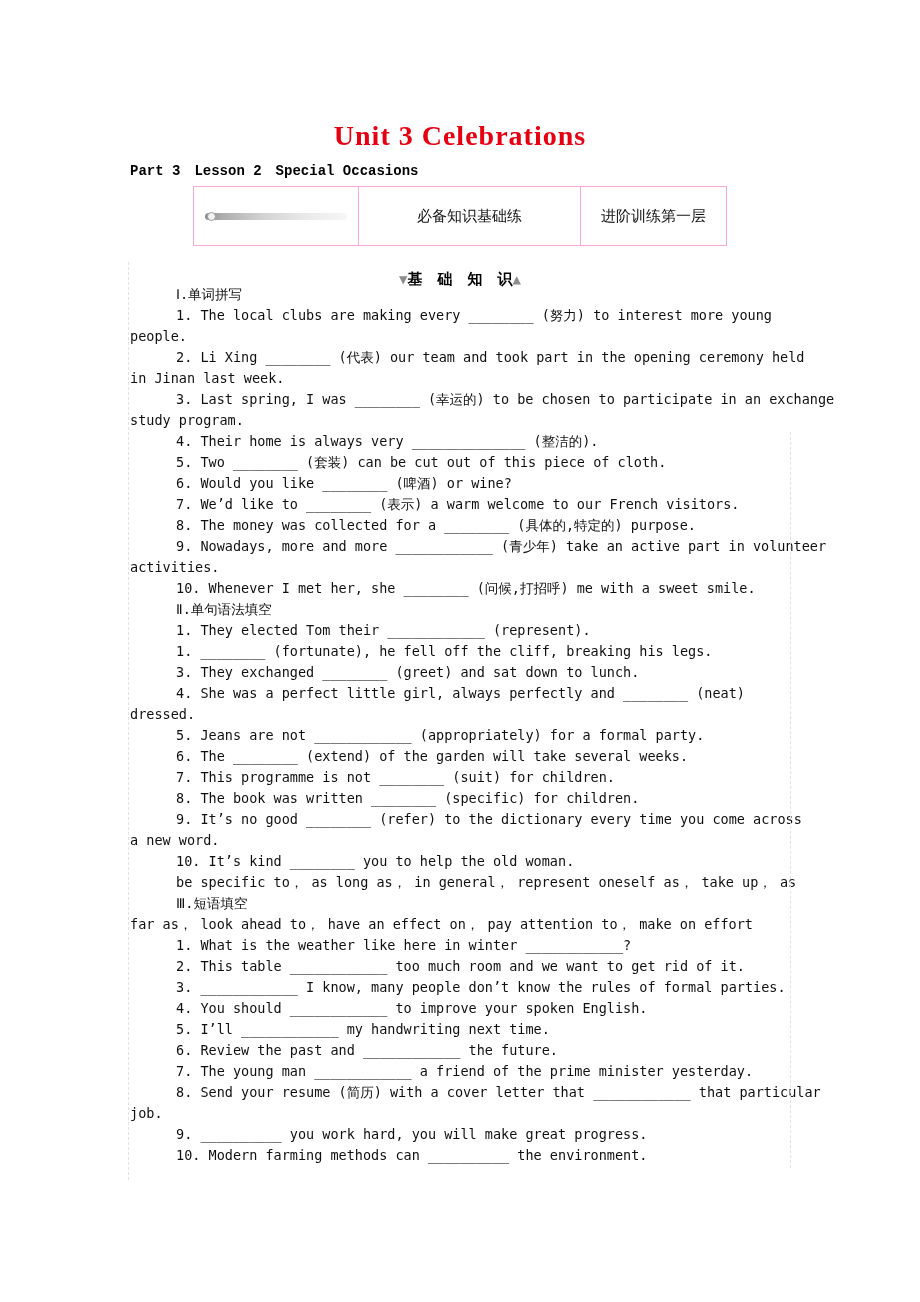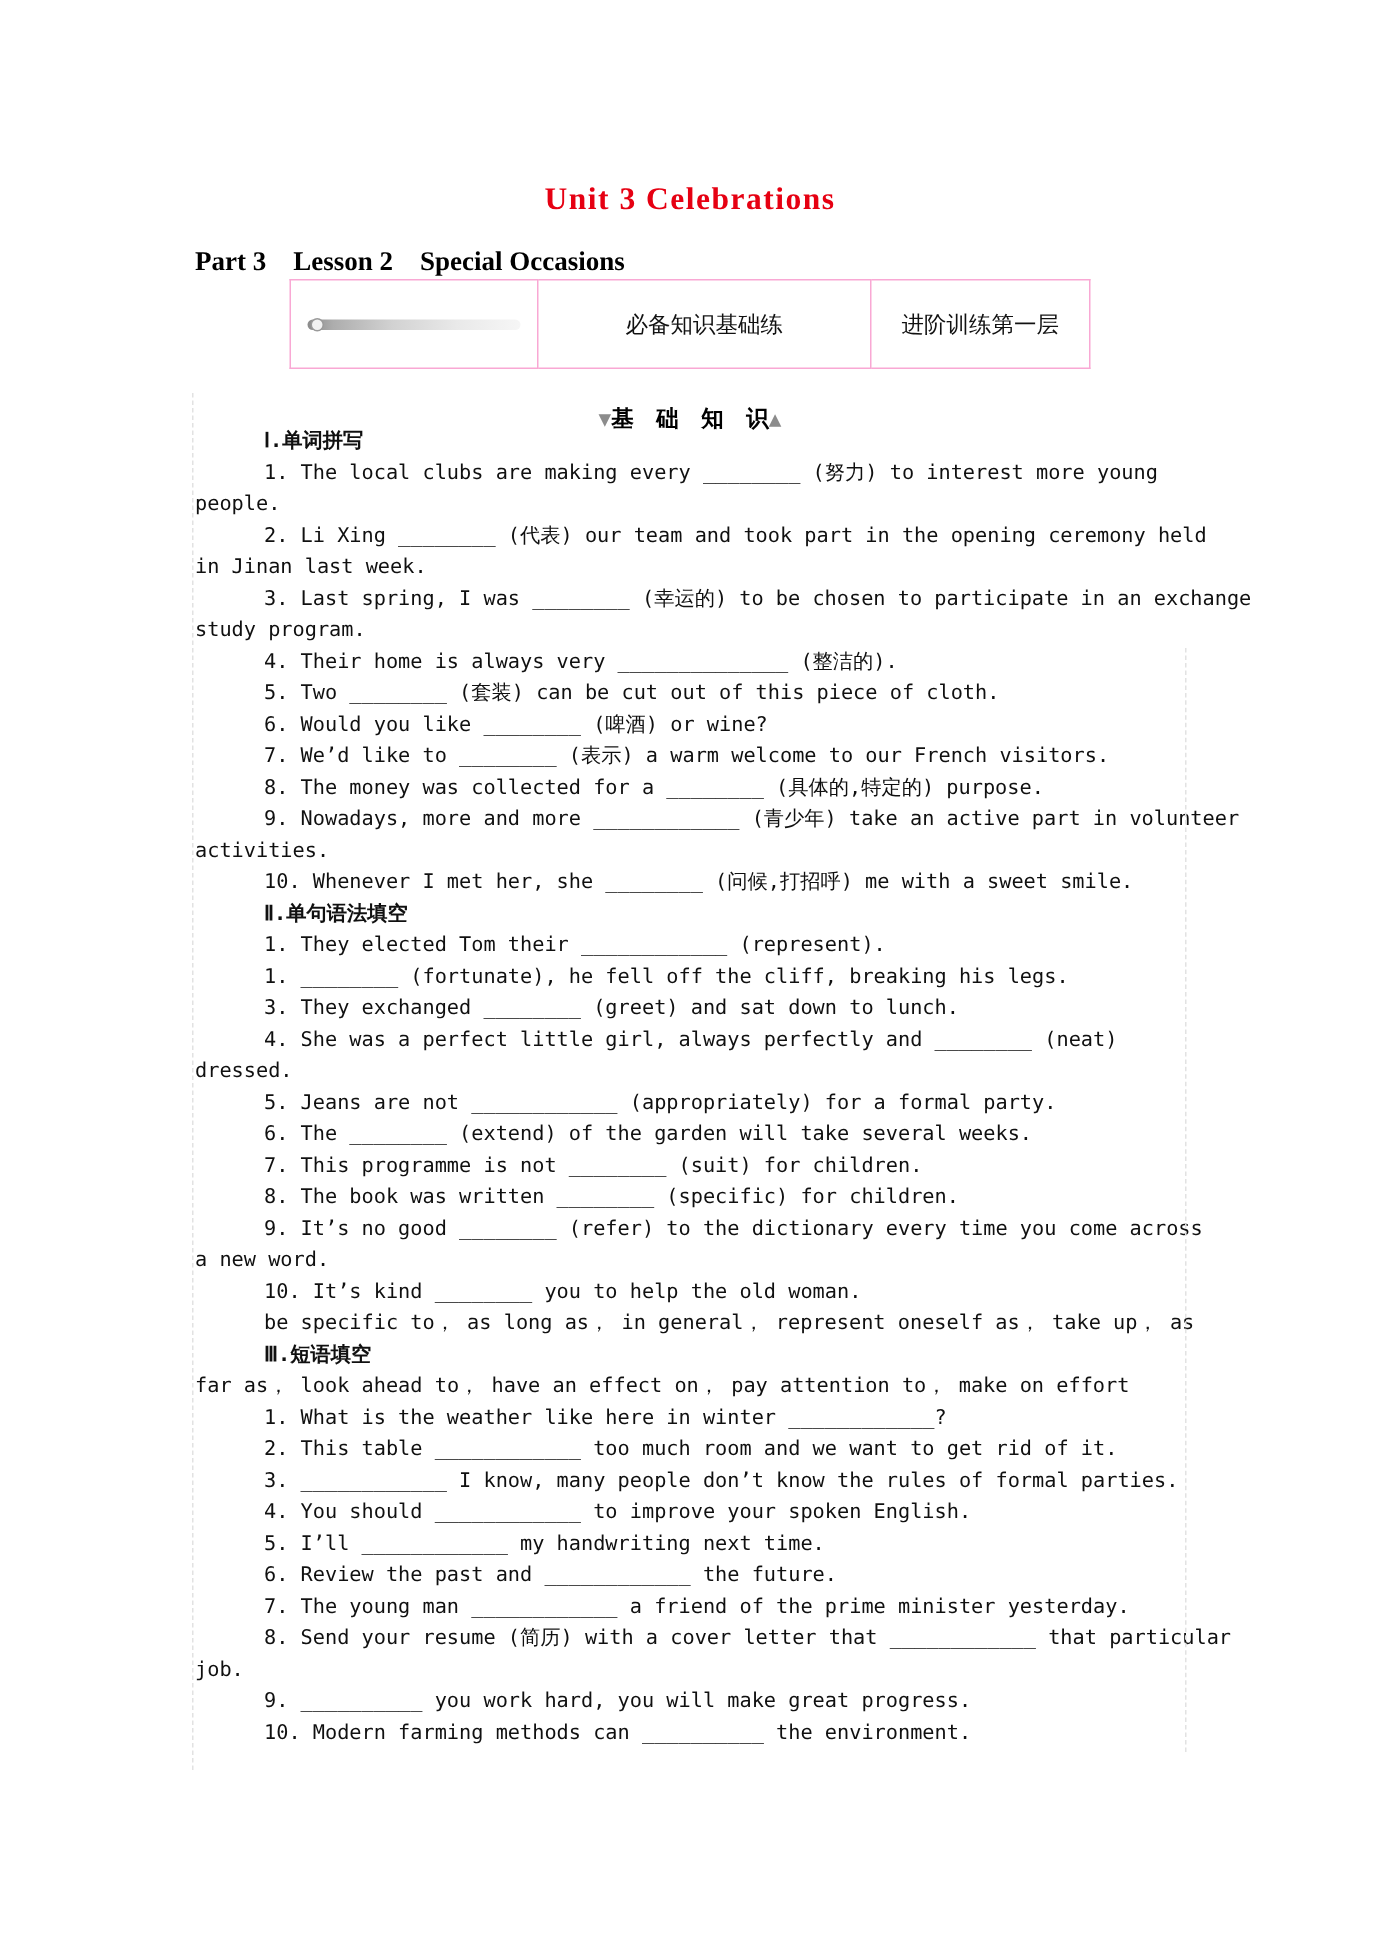--- a/index.html
+++ b/index.html
@@ -8,27 +8,27 @@
     width:920px;height:1302px;
     background:#ffffff;
     font-family:"DejaVu Sans Mono","Liberation Mono",monospace;
     color:#111111;
     overflow:hidden;
   }
   .title{
     position:absolute;top:120px;left:0;width:100%;
     margin:0;text-align:center;
     font-family:"Liberation Serif","DejaVu Serif",serif;
-    font-weight:bold;font-size:21px;color:#e60012;
+    font-weight:bold;font-size:28px;color:#e60012;
     letter-spacing:1px;
   }
   .subtitle{
     position:absolute;left:130px;top:162px;
-    font-family:Liberation Serif, serif;
-    font-weight:bold;font-size:18px;color:#000;
+    font-family:Liberation Mono, monospace;
+    font-weight:bold;font-size:14px;color:#000;
     white-space:pre;
   }
   .header-table{
     position:absolute;left:193px;top:186px;
     width:533px;height:60px;
     border-collapse:collapse;table-layout:fixed;
     font-family:"Liberation Sans","DejaVu Sans",sans-serif;
     font-size:15px;color:#111;
   }
   .header-table td{
@@ -54,21 +54,21 @@
   }
   .band .tri{
     color:#8c8c8c;font-weight:normal;font-size:14px;
   }
   .body-lines{
     position:absolute;left:130px;top:284px;width:724px;
     font-size:13.5px;line-height:21px;color:#101010;
   }
   .line{white-space:pre;height:21px;overflow:visible;}
   .line.indent{padding-left:46px;}
-  .line.bold{font-weight:bold;}
+  .line.bold{font-weight:normal;}
   .dash-v{
     position:absolute;width:0;
     border-left:1px dashed #e2e2e2;
   }
   .dash-left{left:128px;top:262px;height:918px;}
   .dash-right{left:790px;top:432px;height:736px;}
 </style>
 </head>
 <body>
 

